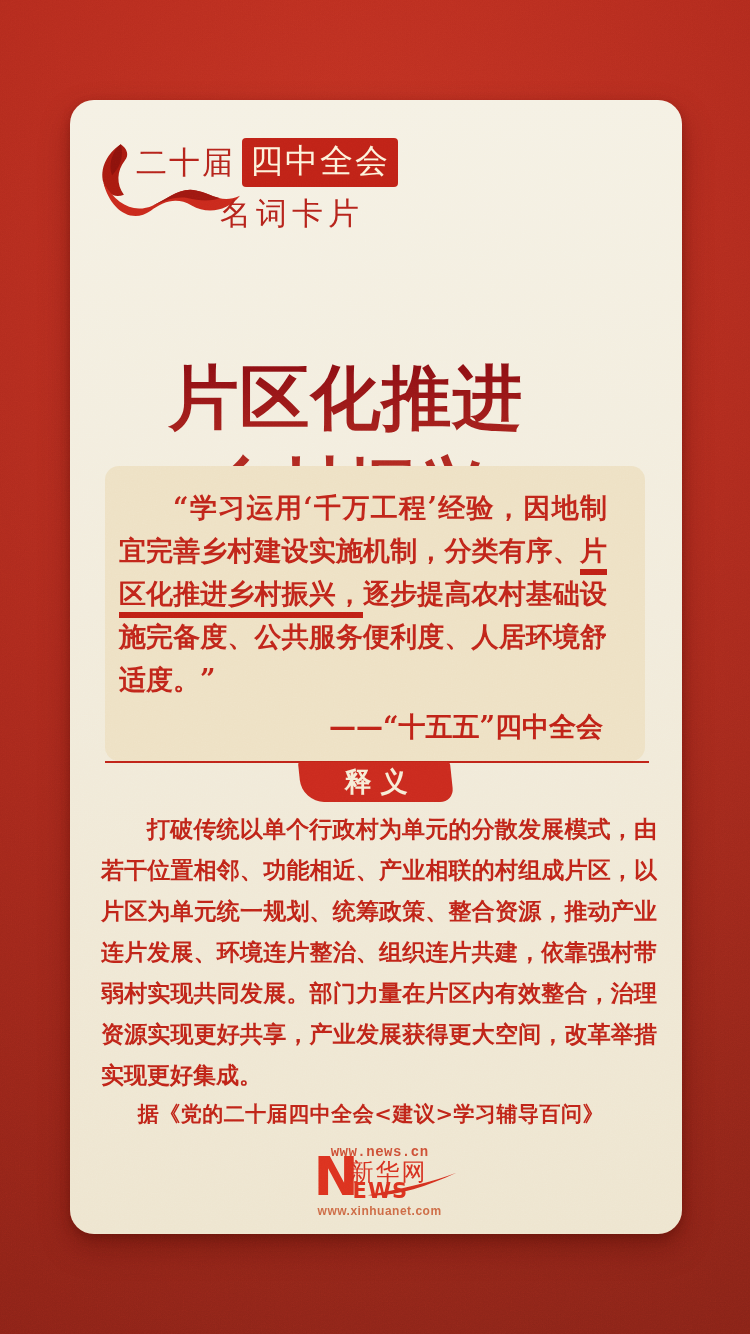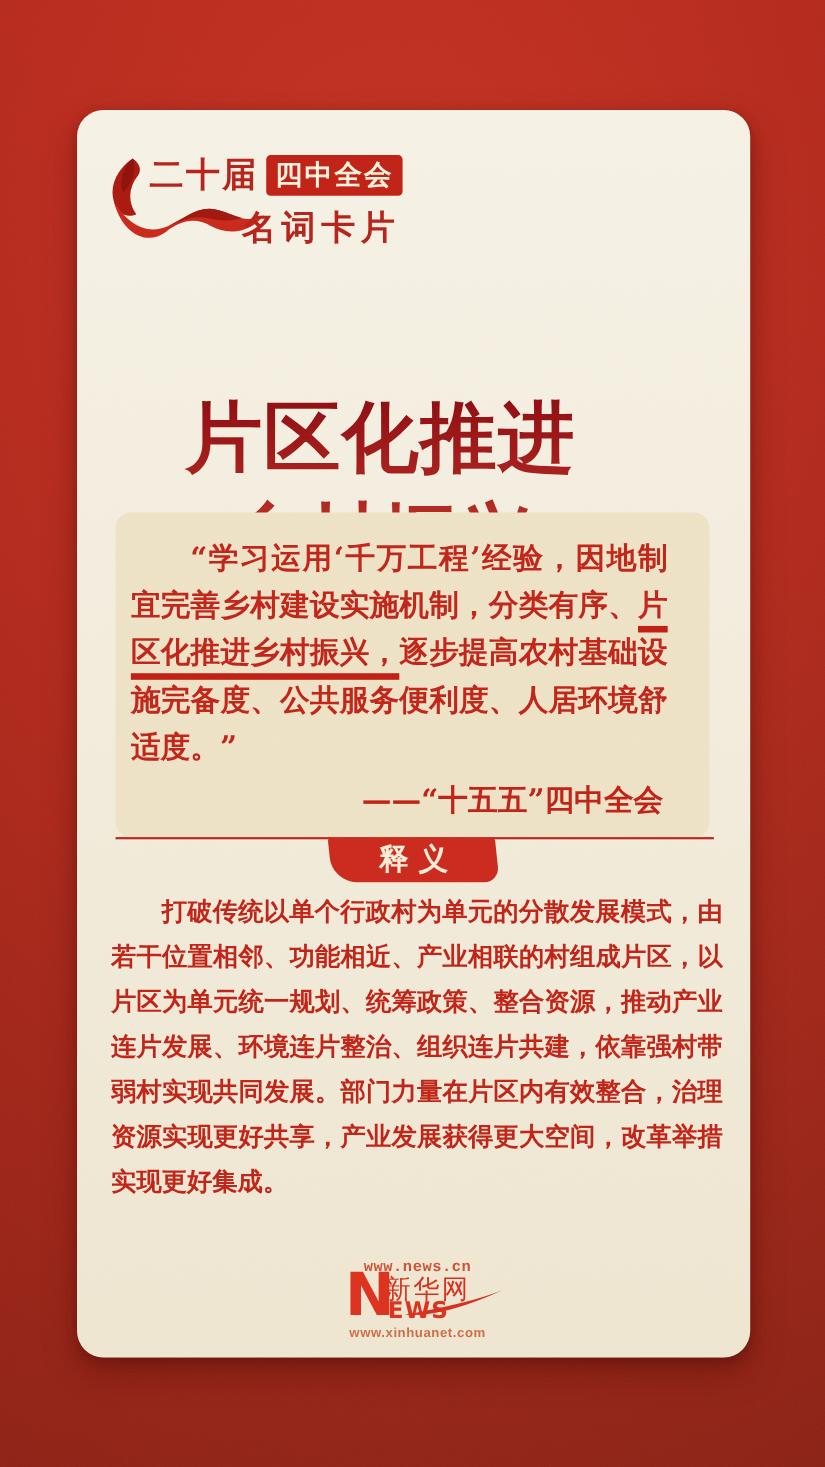--- a/index.html
+++ b/index.html
@@ -17,25 +17,25 @@
 
   .card{
     position:absolute;left:70px;top:100px;width:612px;height:1134px;z-index:3;
     background:linear-gradient(180deg,#f5f1e4 0%,#f2ecdc 45%,#eee5cf 100%);
     border-radius:24px;
     box-shadow:0 14px 30px rgba(70,8,4,.35),0 4px 10px rgba(70,8,4,.28);
   }
 
   
   .ribbon{position:absolute;left:18px;top:42px;width:160px;height:86px;}
-  .hdr{position:absolute;left:66px;top:38px;z-index:4;color:#b5231b;font-weight:bold;}
+  .hdr{position:absolute;left:66px;top:38px;z-index:4;color:#b5231b;font-weight:normal;}
   .hdr-row1{display:flex;align-items:center;font-size:31px;letter-spacing:2px;}
   .hdr-boxed{
     display:inline-block;margin-left:7px;padding:1px 8px 3px;border-radius:4px;
-    background:#bf2217;color:#fdf3dc;font-size:25px;letter-spacing:2px;
+    background:#bf2217;color:#fdf3dc;font-size:33px;letter-spacing:2px;
   }
   .hdr-row2{margin:6px 0 0 84px;font-size:31px;letter-spacing:5px;}
 
   
   .title{
     position:absolute;left:0;top:246px;width:612px;margin:6px;text-align:center;
     transform:translateX(-36px);
     font-size:70px;line-height:92px;font-weight:bold;letter-spacing:1px;
     color:#a8181a;text-shadow:0 3px 3px rgba(90,10,8,.22);
   }
@@ -139,20 +139,21 @@
       <p class="quote-text"><span>“学习运用‘千万工程’经验，因地制宜完善乡村建设实施机制，分类有序、</span><span class="quote-hl">片区化推进乡村振兴，</span><span>逐步提高农村基础设施完备度、公共服务便利度、人居环境舒适度。”</span></p>
       <div class="quote-attr">——“十五五”四中全会</div>
     </div>
 
     <div class="divider"></div>
     <div class="badge">
       <span>释义</span>
     </div>
 
     <p class="body-text">打破传统以单个行政村为单元的分散发展模式，由若干位置相邻、功能相近、产业相联的村组成片区，以片区为单元统一规划、统筹政策、整合资源，推动产业连片发展、环境连片整治、组织连片共建，依靠强村带弱村实现共同发展。部门力量在片区内有效整合，治理资源实现更好共享，产业发展获得更大空间，改革举措实现更好集成。</p>
+    <div class="source">据《党的二十届四中全会&lt;建议&gt;学习辅导百问》</div>
 
     <div class="logo">
       <div class="url-top">www.news.cn</div>
       <span class="logo-n">N</span>
       <span class="logo-cn">新华网</span>
       <span class="logo-ews">EWS</span>
       <svg class="swoosh" viewBox="0 0 100 30" aria-hidden="true">
         <path d="M2,26 C30,28 62,18 97,2 C72,12 38,19 2,26 Z" fill="#d5301f"></path>
       </svg>
       <div class="url-bottom">www.xinhuanet.com</div>

